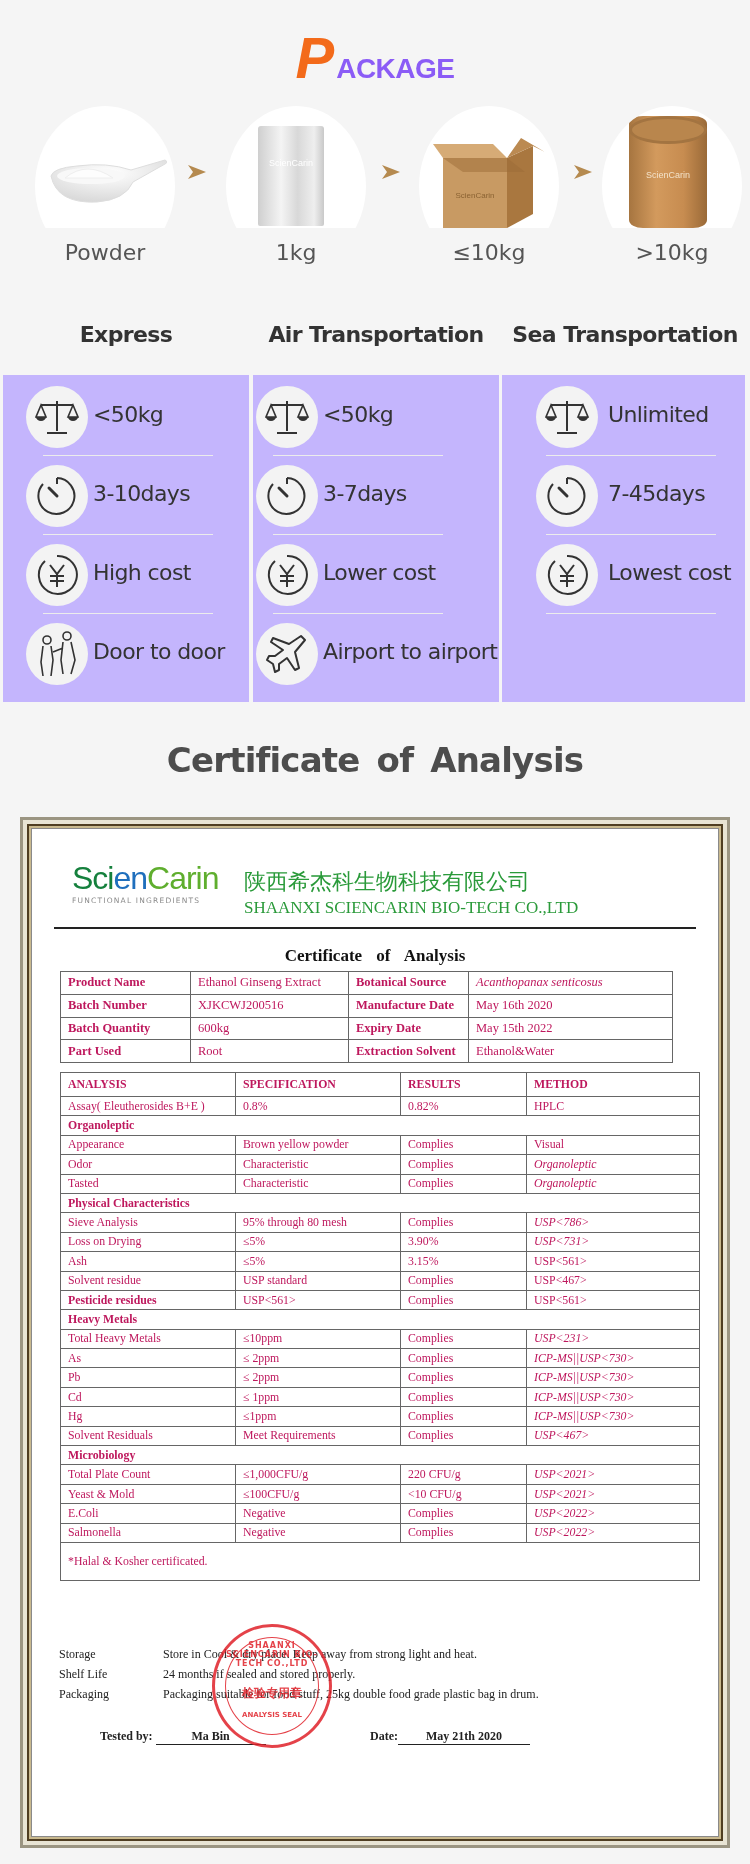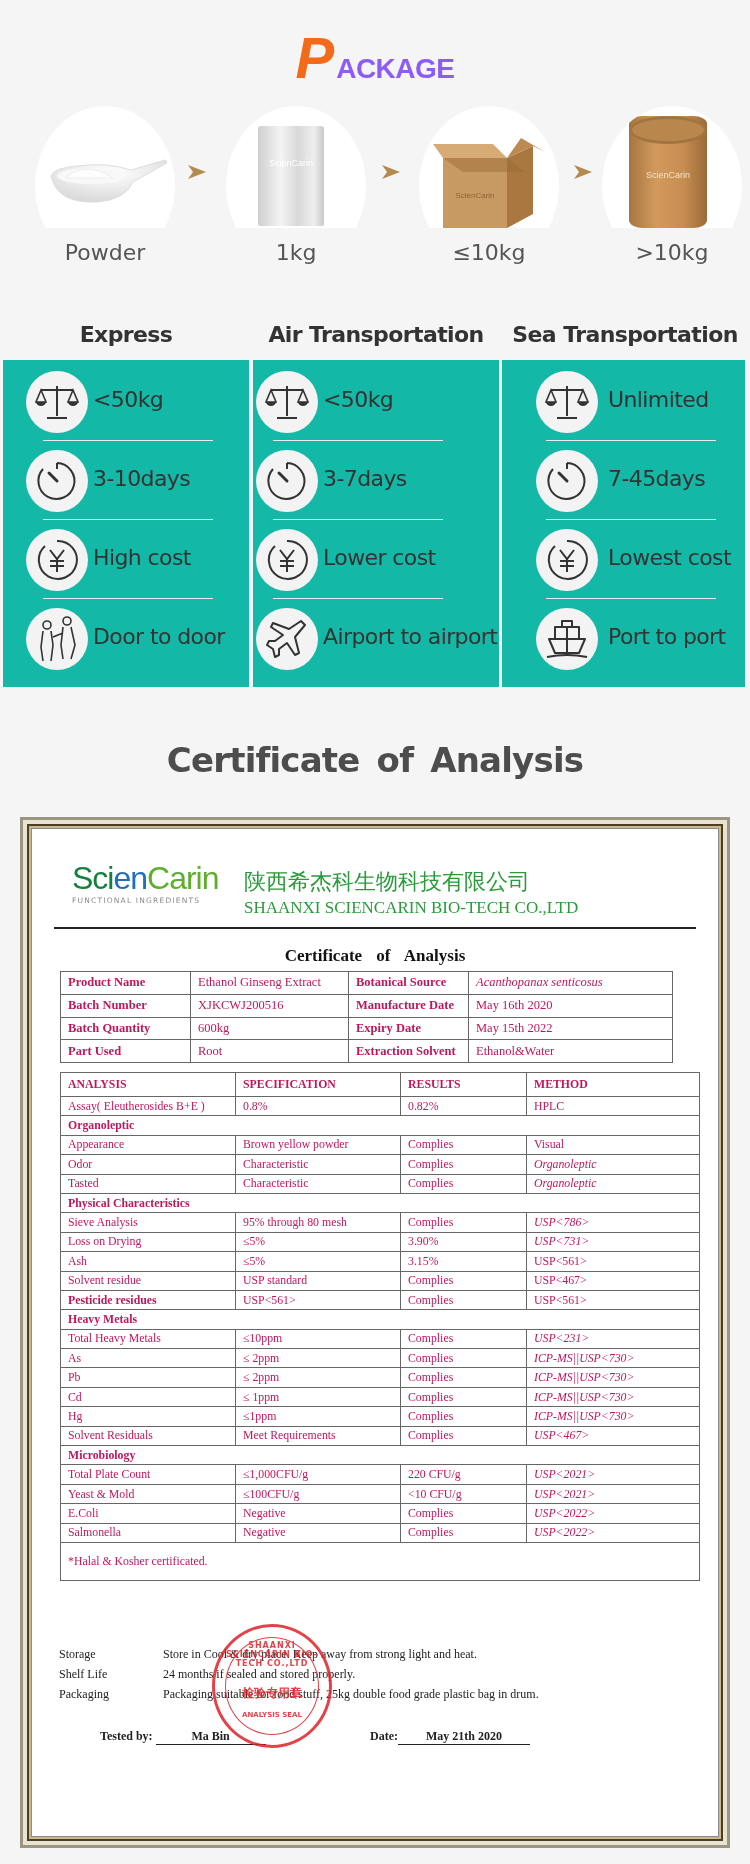--- a/index.html
+++ b/index.html
@@ -21,21 +21,21 @@
   .spoon { position: absolute; left: 12px; top: 50px; width: 120px; height: 50px; }
   .bag { position: absolute; left: 32px; top: 20px; width: 66px; height: 100px; background: linear-gradient(90deg,#cfcfcf,#f4f4f4 35%,#d8d8d8 60%,#eeeeee 85%,#c9c9c9); border-radius: 3px 3px 2px 2px; }
   .bag .bag-logo { position:absolute; top:32px; left:0; width:100%; text-align:center; font-size:9px; color:#fff; font-family:"Liberation Sans",sans-serif; }
   .box { position:absolute; left:14px; top:30px; width:112px; height:96px; }
   .drum { position:absolute; left:27px; top:10px; width:78px; height:112px; background: linear-gradient(90deg,#a67540,#d39a5d 35%,#c78c50 70%,#9a6a38); border-radius: 14px/8px; }
   .drum .lid { position:absolute; left:0; top:0; width:78px; height:28px; border-radius:50%; background:#b9864d; border:3px solid #a37441; }
   .drum .drum-logo { position:absolute; top:54px; left:0; width:100%; text-align:center; font-size:9px; color:#f3e2c9; font-family:"Liberation Sans",sans-serif; }
 
   
   .trans-head { position: absolute; top: 322px; font-family: "DejaVu Sans", sans-serif; font-weight: bold; font-size: 22px; color: #333; text-align: center; letter-spacing: -0.6px; }
-  .trans-col { position: absolute; top: 360px; height: 327px; background: #14b8a6; }
+  .trans-col { position: absolute; top: 375px; height: 327px; background: #c4b5fd; }
   .trans-row { position: absolute; left: 0; height: 62px; width: 100%; }
   .trans-icon { position: absolute; top: 0; width: 62px; height: 62px; border-radius: 50%; background: #f3f3f3; display:flex; align-items:center; justify-content:center; }
   .trans-text { position: absolute; top: 16px; font-family: "DejaVu Sans", sans-serif; font-size: 22px; color: #333; white-space: nowrap; letter-spacing: -0.6px; }
   .trans-line { position: absolute; height: 1px; background: #ececec; }
 
   
   .coa-title { position: absolute; top: 740px; left: 0; width: 750px; text-align: center; font-family: "DejaVu Sans", sans-serif; font-weight: bold; font-size: 34px; color: #4d4d4d; letter-spacing: -0.8px; word-spacing: 6px; }
   .frame { position: absolute; left: 20px; top: 817px; width: 710px; height: 1031px;
     background: #9b9582; padding: 3px; }
   .frame-in1 { width: 100%; height: 100%; background: #e8e4d4; padding: 4px; }
@@ -262,28 +262,20 @@
   <div class="trans-row" style="top:169px">
     <div class="trans-icon" style="left:34px">
         <svg width="44" height="44" viewBox="0 0 44 44">
           <path d="M22 3A19 19 0 1 1 10 8" stroke="#333" stroke-width="2" fill="none"></path>
           <path d="M15 12L22 21L29 12M22 21V34M15 23H29M15 28H29" stroke="#333" stroke-width="2" fill="none"></path>
         </svg>
       </div>
     <div class="trans-text" style="left:106px">Lowest cost</div>
   </div>
   <div class="trans-line" style="left:44px;width:170px;top:238px"></div>
-  <div class="trans-row" style="top:248px">
-    <div class="trans-icon" style="left:34px">
-        <svg width="44" height="44" viewBox="0 0 44 44">
-          <path d="M17 4H27V10H17Z M10 10H34V22H10Z M22 10V36 M4 22H40L34 36H10Z M2 40Q22 36 42 40" stroke="#333" stroke-width="2" fill="none" stroke-linejoin="round"></path>
-        </svg>
-      </div>
-    <div class="trans-text" style="left:106px">Port to port</div>
-  </div>
 </div>
 
 <div class="coa-title">Certificate  of  Analysis</div>
 
 <div class="frame">
  <div class="frame-in1">
       <div class="frame-in2">
         <div class="frame-in3">
           <div class="frame-in4">
   <div class="paper">

